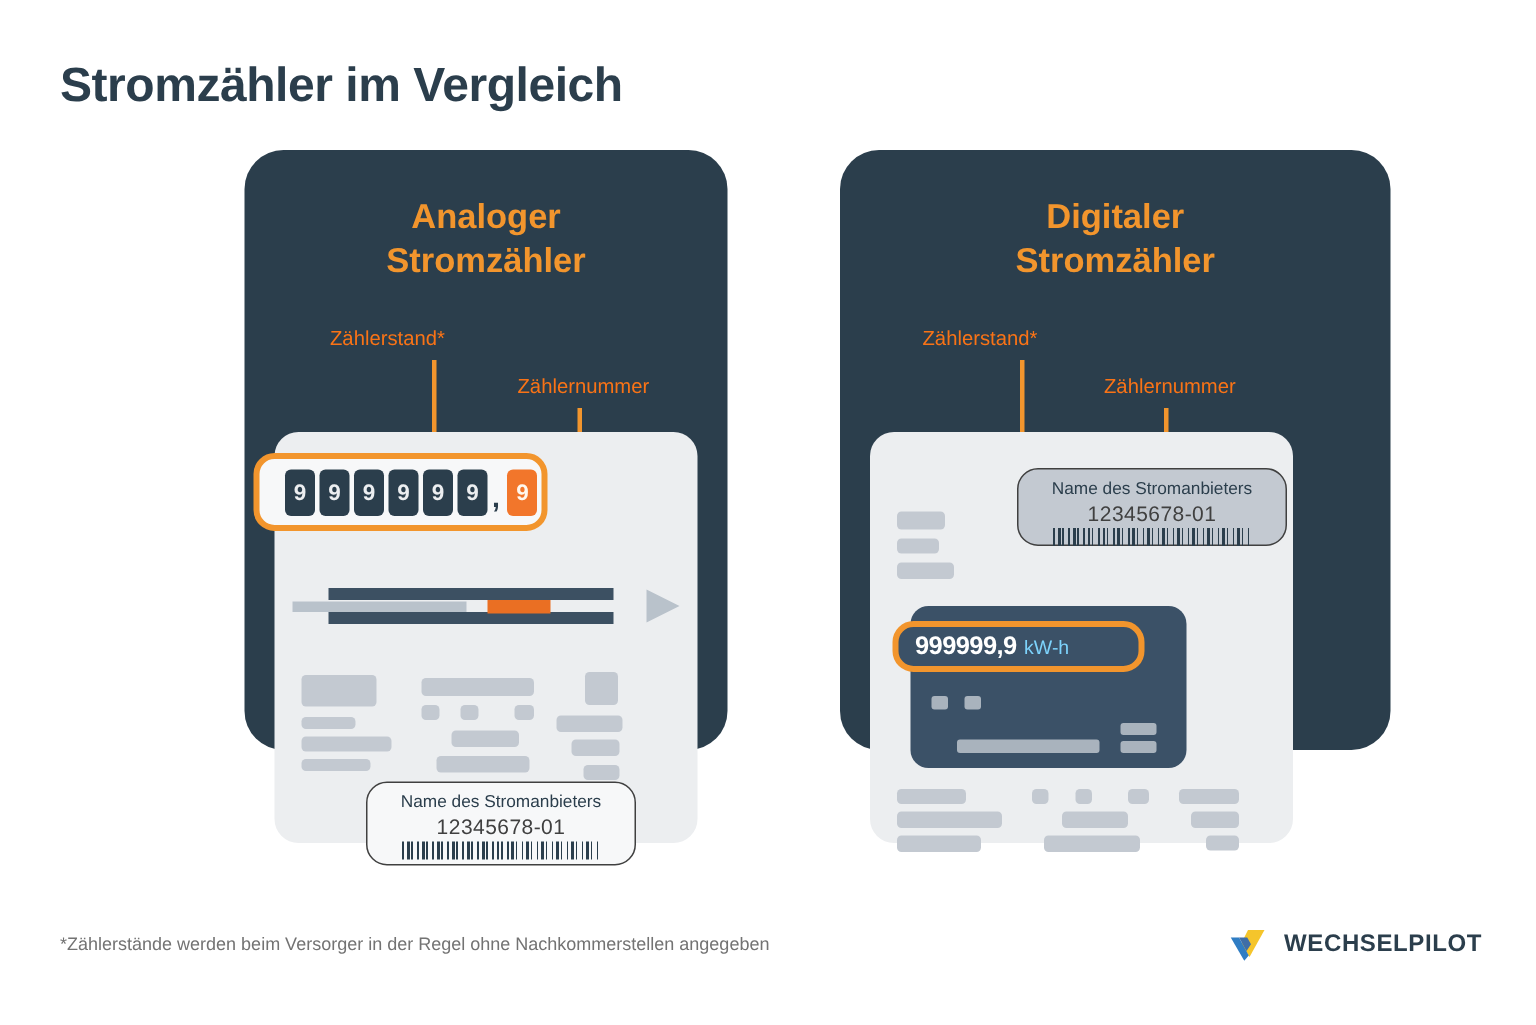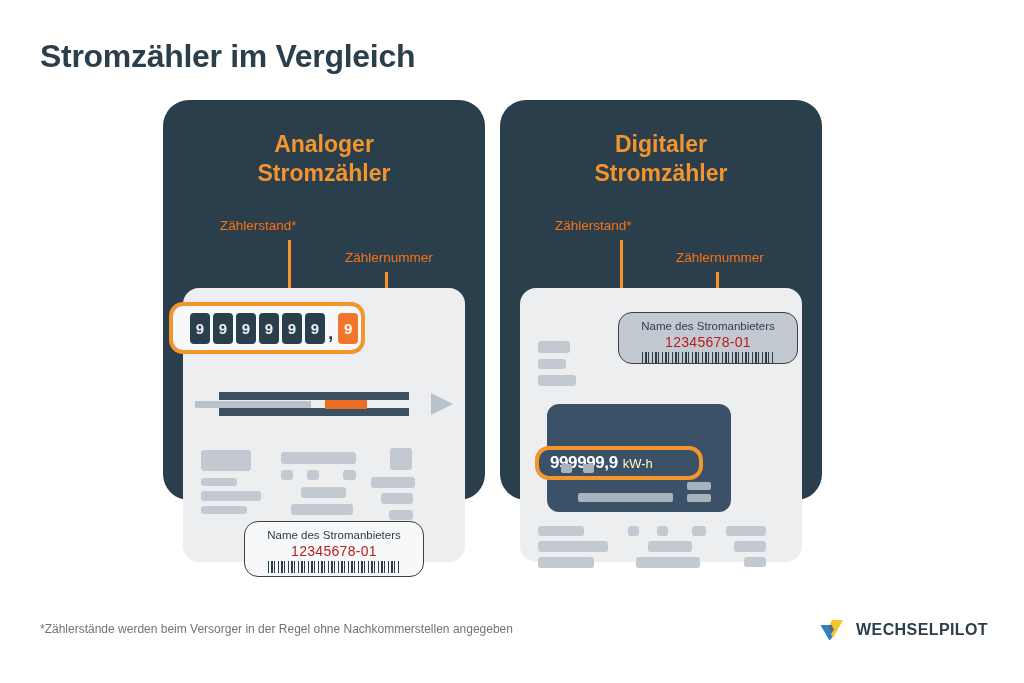--- a/index.html
+++ b/index.html
@@ -30,21 +30,21 @@
   
   .card {
     position: absolute;
     top: 100px;
     width: 322px;
     height: 400px;
     background: #2b3e4c;
     border-radius: 26px;
   }
   .card.left  { left: 163px; }
-  .card.right { left: 500px; }
+  .card.right { left: 560px; padding-left: 45px; }
 
   .card-title {
     position: absolute;
     left: 0;
     right: 0;
     top: 30px;
     text-align: center;
     color: #f2952d;
     font-size: 23px;
     font-weight: bold;
@@ -191,21 +191,21 @@
     padding-top: 7px;
   }
   .label-box.gray { background: #c3c9d1; }
   .label-name {
     font-size: 11.5px;
     color: #2b3e4c;
     line-height: 1.1;
   }
   .label-number {
     font-size: 14px;
-    color: #b91c1c;
+    color: #404040;
     letter-spacing: 0.3px;
     margin-top: 1px;
   }
   .barcode {
     height: 12px;
     margin: 2px auto 0;
     width: 132px;
     background-image: repeating-linear-gradient(
       to right,
       #2b3e4c 0px, #2b3e4c 1px, transparent 1px, transparent 3px,
@@ -229,30 +229,29 @@
     top: 10px;
     width: 168px;
     height: 34px;
     border: 4px solid #f2952d;
     border-radius: 14px;
     box-sizing: border-box;
     background: #3b5167;
     display: flex;
     align-items: center;
     padding-left: 11px;
-    margin-top: 32px;
   }
   .readout-value {
     color: #ffffff;
     font-size: 17px;
     font-weight: bold;
     letter-spacing: -0.4px;
   }
   .readout-unit {
-    color: #fef9c3;
+    color: #7dd3fc;
     font-size: 13px;
     margin-left: 5px;
   }
   .panel-btn {
     position: absolute;
     width: 11px; height: 9px;
     background: #a9b3bd;
     border-radius: 2px;
   }
   .panel-bar {

